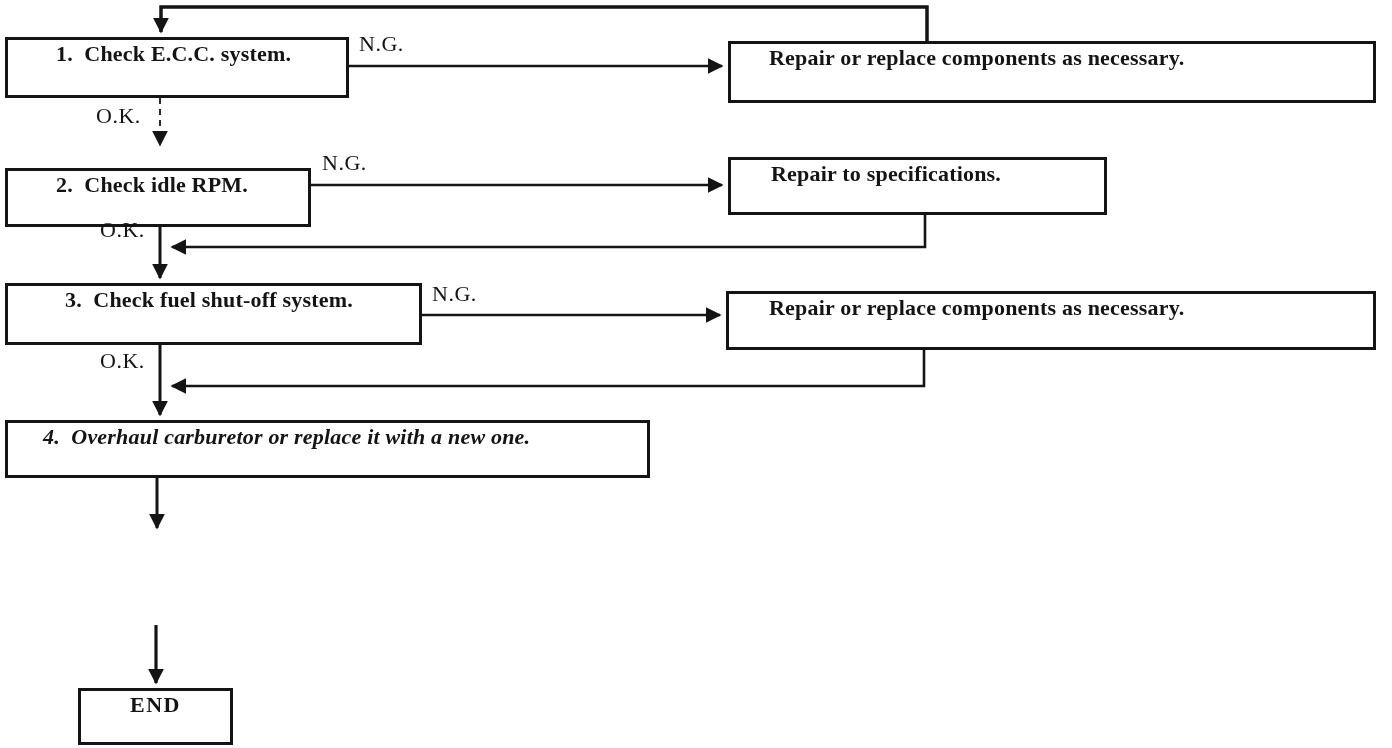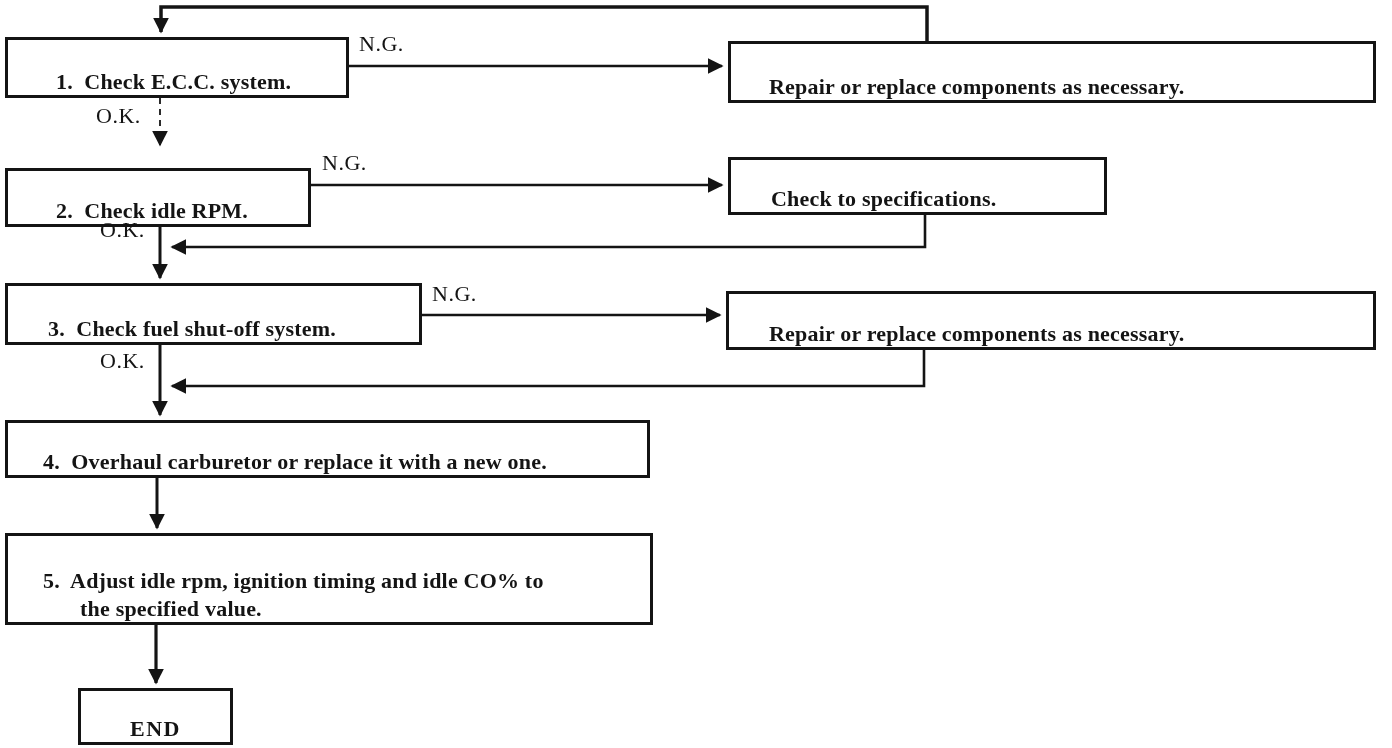--- a/index.html
+++ b/index.html
@@ -22,21 +22,21 @@
     top: 0;
     width: 1392px;
     height: 748px;
   }
   .box {
     position: absolute;
     border: 3px solid #141414;
     background: #ffffff;
     box-sizing: border-box;
     display: flex;
-    align-items: flex-end;
+    align-items: flex-start;
     font-size: 22px;
     font-weight: 700;
     letter-spacing: 0.2px;
     line-height: 1.25;
   }
   .box .txt { display: block; }
   .step5-lines { display: block; }
   .step5-lines .l2 { display: block; margin-left: 37px; }
   .edge-label {
     position: absolute;
@@ -84,45 +84,39 @@
   </svg>
 
   <div class="box" style="left:5px; top:37px; width:344px; height:61px; padding-left:48px;">
     <span class="txt">1.&nbsp; Check E.C.C. system.</span>
   </div>
 
   <div class="box" style="left:5px; top:168px; width:306px; height:59px; padding-left:48px;">
     <span class="txt">2.&nbsp; Check idle RPM.</span>
   </div>
 
-  <div class="box" style="left:5px; top:283px; width:417px; height:62px; padding-left:40px;">
+  <div class="box" style="left:5px; top:283px; width:417px; height:62px; padding-left:57px;">
     <span class="txt">3.&nbsp; Check fuel shut-off system.</span>
   </div>
 
-  <div class="box" style="left:5px; top:420px; width:645px; height:58px; padding-left:35px;">
+  <div class="box" style="left:5px; top:420px; width:645px; height:58px; padding-left:35px;font-style:italic;">
     <span class="txt">4.&nbsp; Overhaul carburetor or replace it with a new one.</span>
   </div>
 
-  <div class="box" style="left:5px; top:533px; width:648px; height:92px; padding-left:35px;">
-    <span class="step5-lines">
-      <span class="l1">5.&nbsp; Adjust idle rpm, ignition timing and idle CO% to</span>
-      <span class="l2">the specified value.</span>
-    </span>
-  </div>
 
   <div class="box end-box" style="left:78px; top:688px; width:155px; height:57px;">
     <span class="txt">END</span>
   </div>
 
   <div class="box" style="left:728px; top:41px; width:648px; height:62px; padding-left:38px;">
     <span class="txt">Repair or replace components as necessary.</span>
   </div>
 
   <div class="box" style="left:728px; top:157px; width:379px; height:58px; padding-left:40px;">
-    <span class="txt">Check to specifications.</span>
+    <span class="txt">Repair to specifications.</span>
   </div>
 
   <div class="box" style="left:726px; top:291px; width:650px; height:59px; padding-left:40px;">
     <span class="txt">Repair or replace components as necessary.</span>
   </div>
 
   <div class="edge-label" style="left:359px; top:31px;">N.G.</div>
   <div class="edge-label" style="left:96px; top:103px;">O.K.</div>
 
   <div class="edge-label" style="left:322px; top:150px;">N.G.</div>

